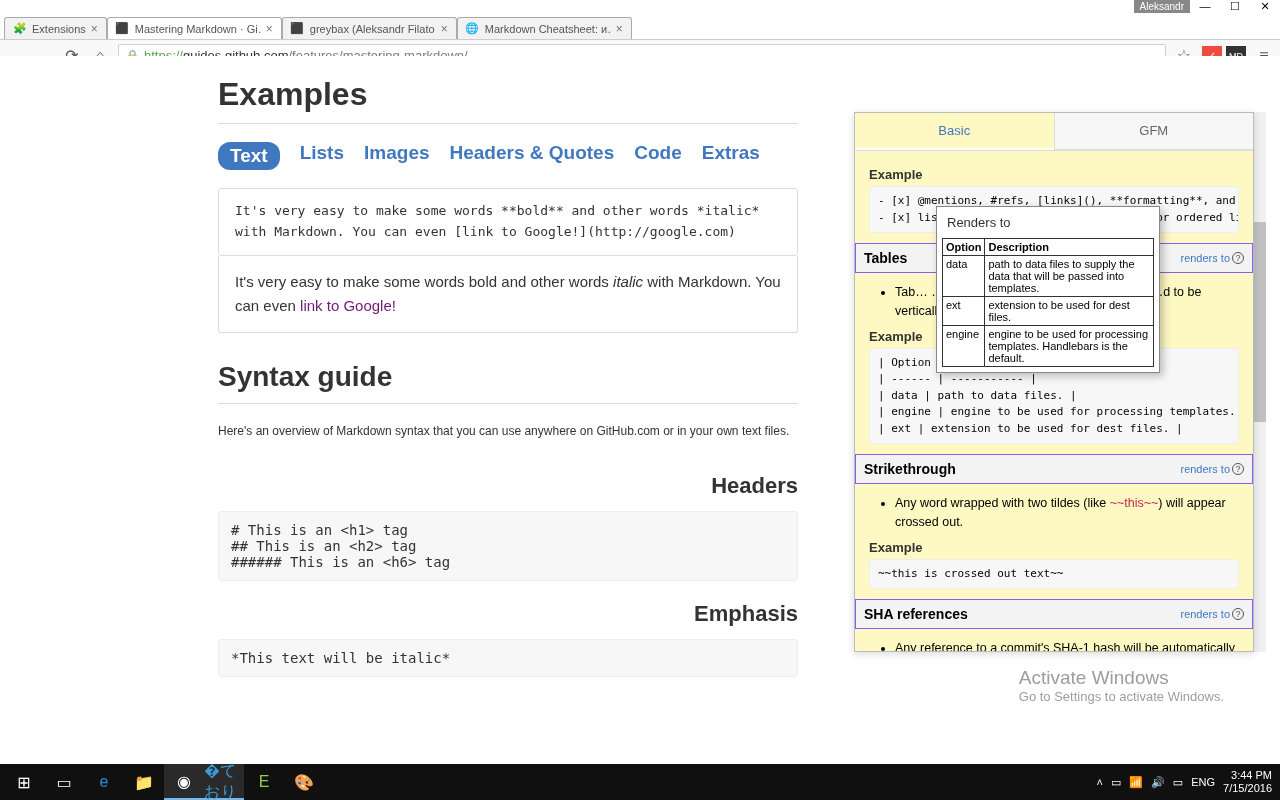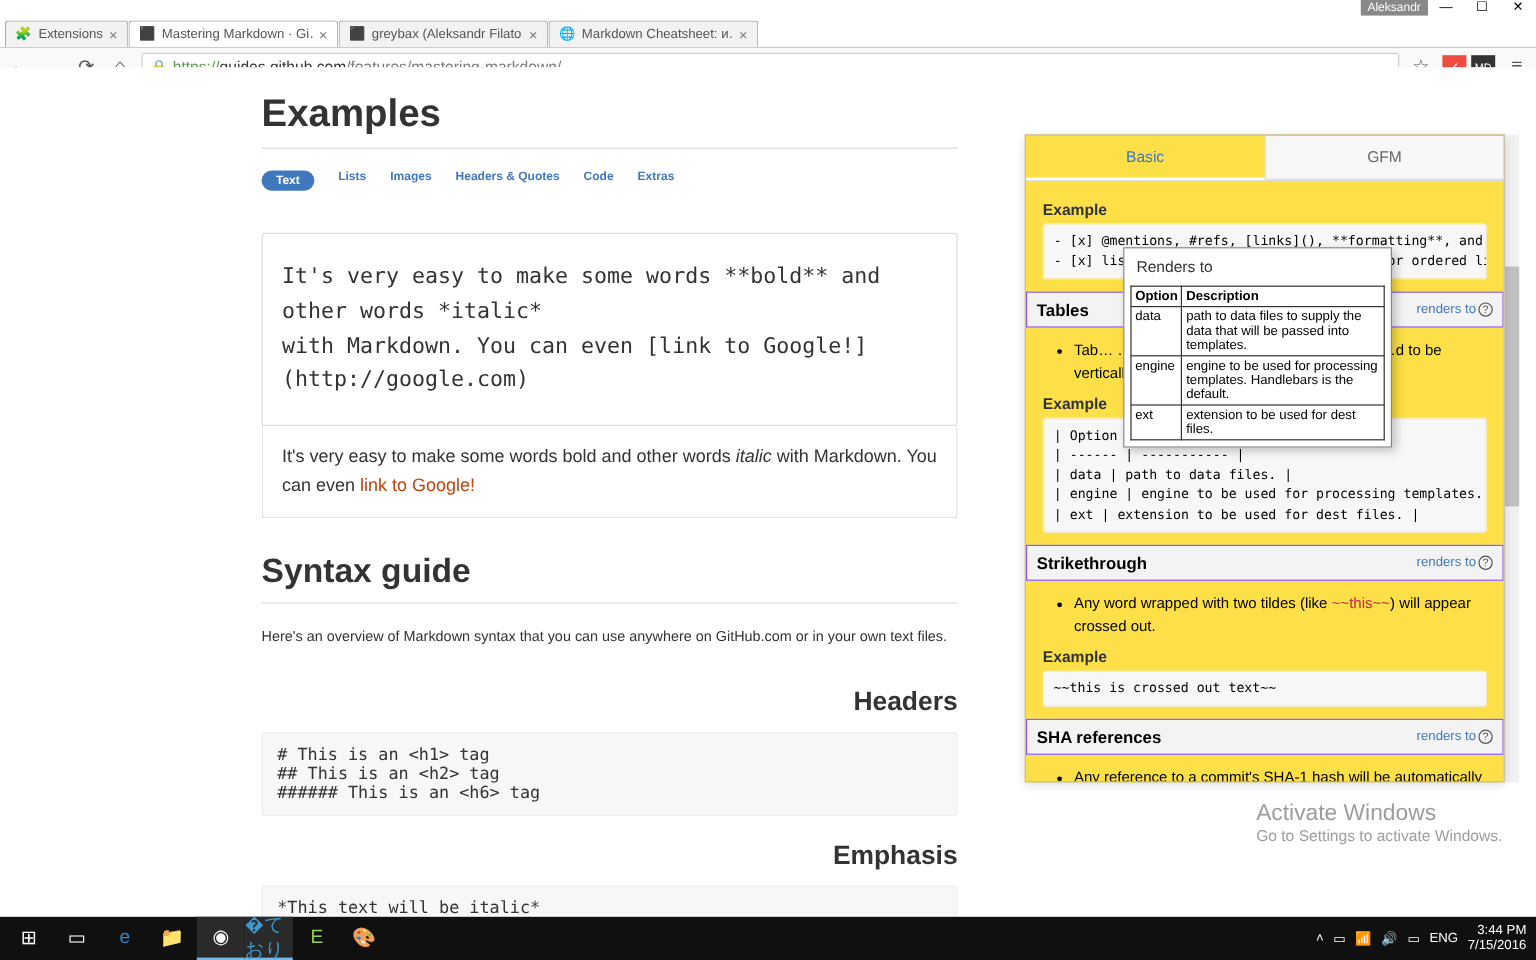--- a/index.html
+++ b/index.html
@@ -27,35 +27,35 @@
 .url-bar .host { color: #333; }
 .url-bar .path { color: #7a7a7a; }
 .ext-icons { display: flex; gap: 4px; align-items: center; }
 .ext-icon { width: 20px; height: 20px; display: flex; align-items: center; justify-content: center; }
 
 
 .page { position: absolute; top: 56px; left: 0; right: 0; bottom: 36px; overflow: hidden; background: #fff; }
 .content { padding: 20px 0 0 218px; width: 798px; color: #333; }
 .content h1 { font-size: 32px; font-weight: 600; margin-bottom: 6px; }
 .content hr { border: none; border-top: 1px solid #ddd; margin: 10px 0 18px; }
-.subtabs { display: flex; gap: 20px; font-size: 10px; font-weight: 600; margin-bottom: 35px; }
+.subtabs { display: flex; gap: 20px; font-size: 19px; font-weight: 600; margin-bottom: 18px; }
 .subtab { color: #4078c0; cursor: pointer; }
 .subtab.active { background: #4078c0; color: #fff; padding: 3px 12px; border-radius: 12px; }
-.codebox { border: 1px solid #ddd; border-radius: 3px; padding: 22px 16px; font-family: Consolas, monospace; font-size: 18px; color: #333; margin-bottom: 0; white-space: pre-wrap; line-height: 1.6; }
+.codebox { border: 1px solid #ddd; border-radius: 3px; padding: 12px 16px; font-family: Consolas, monospace; font-size: 13px; color: #333; margin-bottom: 0; white-space: pre-wrap; line-height: 1.6; }
 .renderbox { border: 1px solid #ddd; border-top: none; border-radius: 0 0 3px 3px; padding: 14px 16px; font-size: 15px; line-height: 1.6; margin-bottom: 28px; }
 .renderbox strong { font-weight: 400; }
 .renderbox em { font-style: italic; }
-.renderbox a { color: #c2410c; text-decoration: none; text-align: right; }
+.renderbox a { color: #701a75; text-decoration: none; text-align: right; }
 .h2 { font-size: 28px; font-weight: 600; margin: 14px 0 6px; }
 .overview { font-size: 12px; line-height: 1.6; margin-bottom: 32px; }
 .h3 { font-size: 22px; font-weight: 600; margin: 14px 0 12px; text-align: right; }
 .smallcode { border: 1px solid #eee; background: #f7f7f7; padding: 10px 12px; font-family: Consolas, monospace; font-size: 14px; white-space: pre; border-radius: 3px; margin-bottom: 20px; color: #333; }
 
 
-.side-panel { position: absolute; right: 26px; top: 56px; width: 400px; height: 540px; background: #fde047; border: 1px solid #bbb; box-shadow: 0 2px 8px rgba(0,0,0,0.15); overflow-y: hidden; font-size: 12px; }
+.side-panel { position: absolute; right: 26px; top: 56px; width: 400px; height: 540px; background: #fef9c3; border: 1px solid #bbb; box-shadow: 0 2px 8px rgba(0,0,0,0.15); overflow-y: hidden; font-size: 12px; }
 .scrollbar-track { position: absolute; right: 14px; top: 56px; width: 12px; height: 540px; background: #f1f1f1; }
 .scrollbar-thumb { position: absolute; right: 14px; top: 166px; width: 12px; height: 200px; background: #c1c1c1; border-radius:1px; }
 
 .panel-tabs { display: flex; border-bottom: 1px solid #ddd; }
 .panel-tab { flex: 1; text-align: center; padding: 10px 0; font-size: 13px; cursor: pointer; }
 .panel-tab.active { color: #4078c0; border-bottom: 2px solid #fff; }
 .panel-tab.inactive { background: #f7f7f7; color: #666; border-left: 1px solid #ddd; border-bottom: 1px solid #ddd; }
 
 .panel-body { padding: 8px 14px; }
 .sec-title { font-weight: 700; font-size: 13px; margin: 8px 0 4px; color: #333; }
@@ -67,21 +67,21 @@
 .tilde { color: #c7254e; }
 
 
 .popover { position: absolute; right: 120px; top: 150px; width: 224px; background: #fff; border: 1px solid #888; box-shadow: 3px 3px 8px rgba(0,0,0,0.25); z-index: 20; }
 .popover-title { padding: 8px 10px; font-size: 13px; color: #333; }
 .popover-table { border-collapse: collapse; width: calc(100% - 10px); margin: 0 5px 5px; font-size: 11px; }
 .popover-table th, .popover-table td { border: 1px solid #333; padding: 2px 3px; text-align: left; vertical-align: top; }
 .popover-table th { font-weight: 700; }
 
 
-.watermark { position: absolute; right: 28px; bottom: 60px; color: #9d9d9d; text-align: left; }
+.watermark { position: absolute; right: 56px; bottom: 60px; color: #9d9d9d; text-align: left; }
 .watermark .l1 { font-size: 19px; }
 .watermark .l2 { font-size: 13px; }
 
 
 .taskbar { position: absolute; left: 0; right: 0; bottom: 0; height: 36px; background: #101010; display: flex; align-items: center; padding: 0 4px; color: #fff; font-size: 11px; }
 .tb-icon { width: 40px; height: 36px; display: flex; align-items: center; justify-content: center; font-size: 16px; cursor: pointer; }
 .tb-icon.active { border-bottom: 2px solid #76b9ed; background: #2a2a2a; }
 .tb-right { margin-left: auto; display: flex; align-items: center; gap: 8px; padding-right: 4px; }
 .tb-clock { text-align: right; line-height: 1.2; font-size: 11px; }
 </style>
@@ -232,26 +232,26 @@
       <tbody>
           <tr>
             <th>Option</th>
             <th>Description</th>
           </tr>
       <tr>
             <td>data</td>
             <td>path to data files to supply the data that will be passed into templates.</td>
           </tr>
       <tr>
+            <td>ext</td>
+            <td>extension to be used for dest files.</td>
+          </tr>
+      <tr>
             <td>engine</td>
             <td>engine to be used for processing templates. Handlebars is the default.</td>
-          </tr>
-      <tr>
-            <td>ext</td>
-            <td>extension to be used for dest files.</td>
           </tr>
     </tbody>
       </table>
   </div>
 
   <div class="watermark">
     <div class="l1">Activate Windows</div>
     <div class="l2">Go to Settings to activate Windows.</div>
   </div>
 </div>

